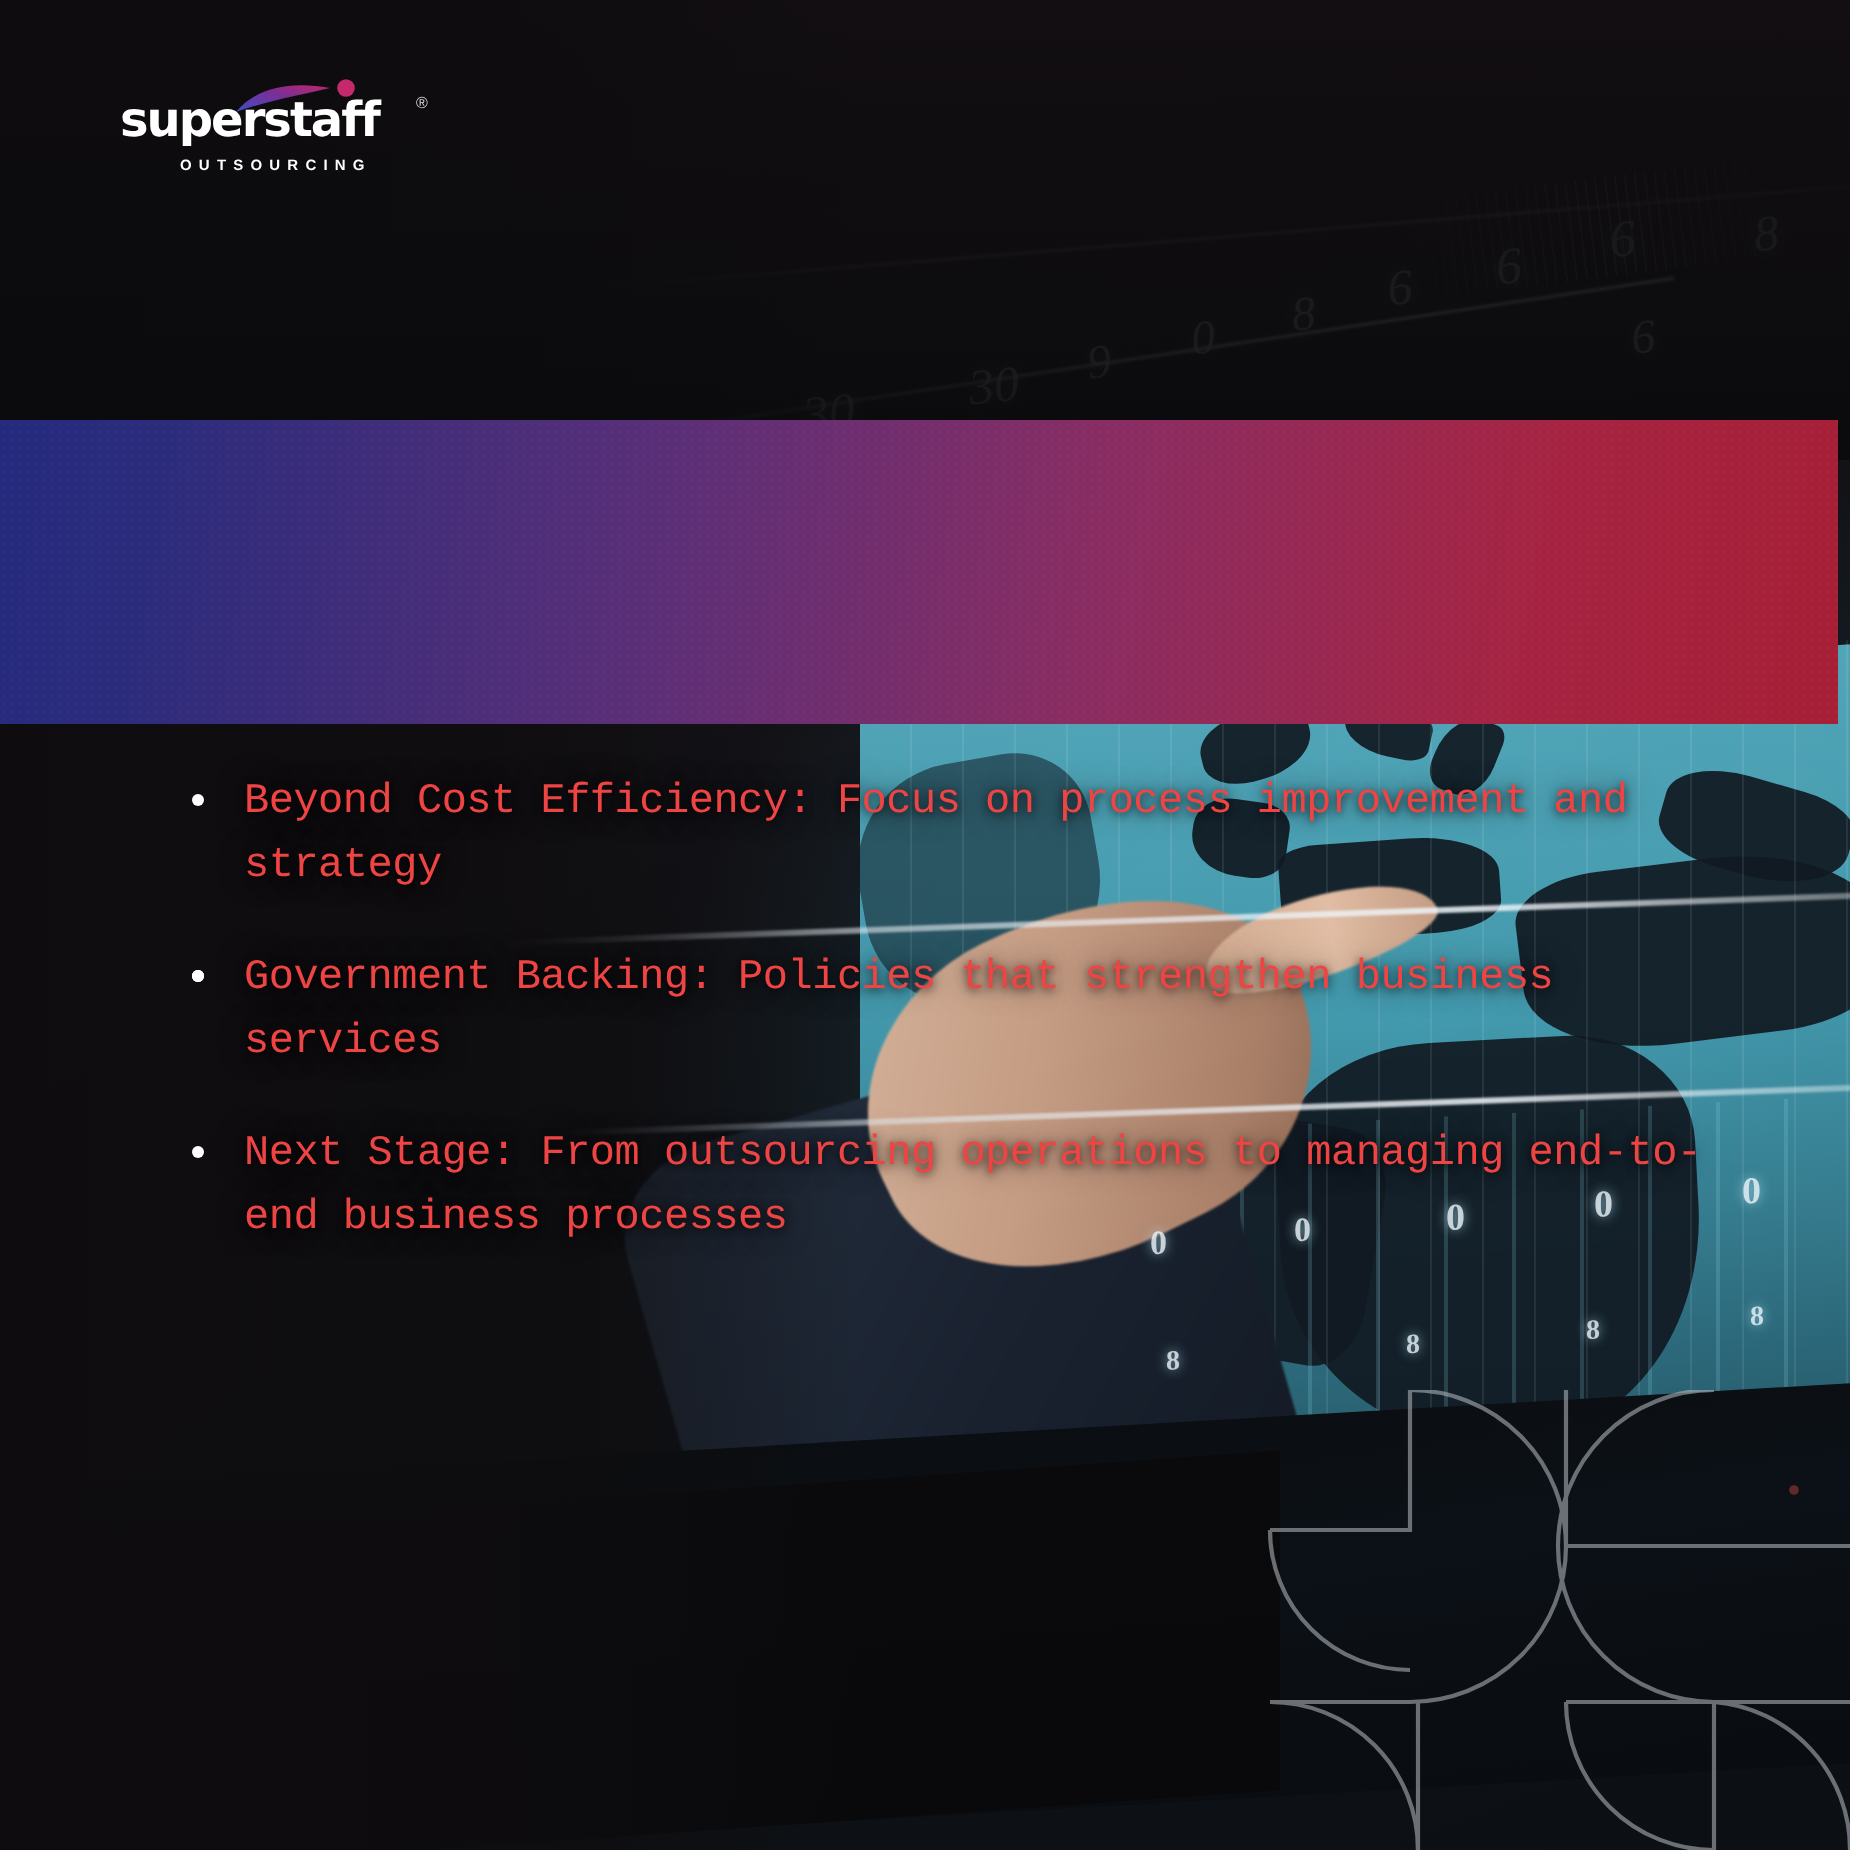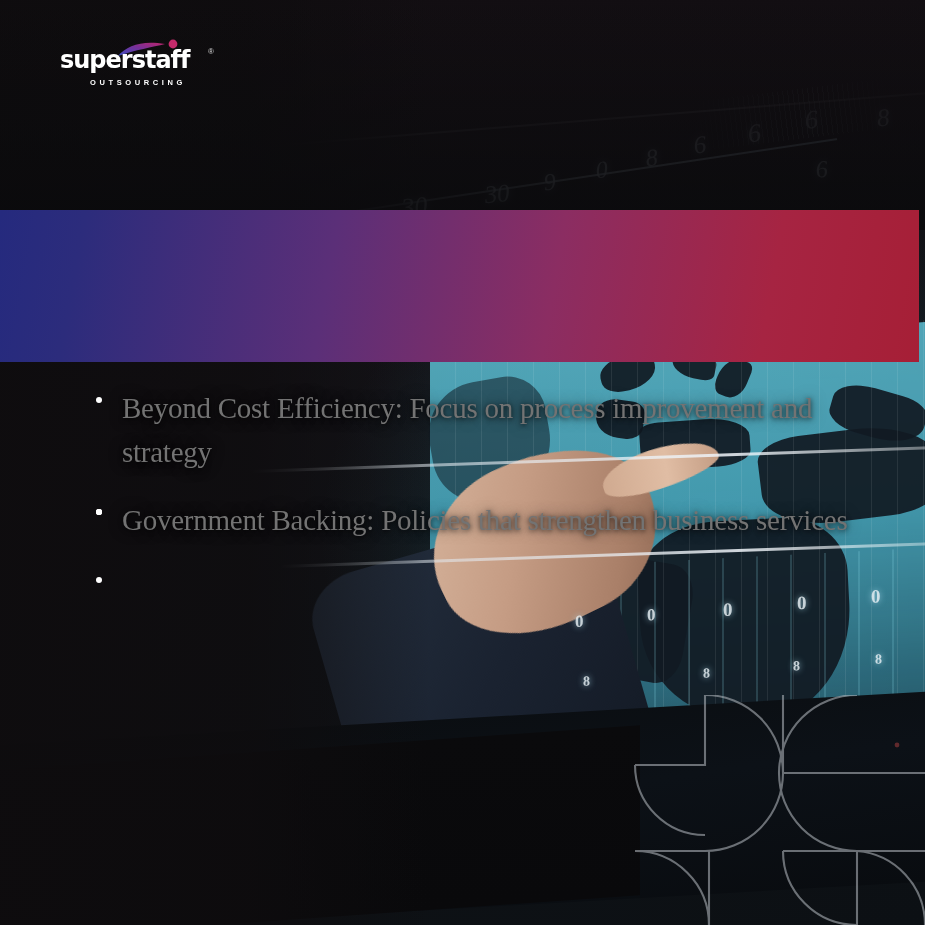--- a/index.html
+++ b/index.html
@@ -223,23 +223,23 @@
 
   
   #bullets {
     position:absolute; left:92px; top:386px; width:770px;
     z-index:5;
   }
   .bullet-row {
     position:relative;
     padding-left:30px;
     margin-bottom:24px;
-    color:#737373;
-    font-family:Liberation Serif, serif;
-    font-size:29px;
+    color:#ef4444;
+    font-family:Liberation Mono, monospace;
+    font-size:21px;
     line-height:1.52;
     text-shadow:0 1px 5px rgba(0,0,0,0.75), 0 0 14px rgba(0,0,0,0.55);
     letter-spacing:-0.25px;
   }
   .bullet-dot {
     position:absolute; left:4px; top:11px;
     width:6px; height:6px; border-radius:50%;
     background:#ffffff;
   }
 </style>
@@ -360,16 +360,17 @@
     </div>
     <div class="bullet-row">
       <span class="bullet-dot"></span>
     </div>
     <div class="bullet-row">
       <span class="bullet-dot"></span>
       <span>Government Backing: Policies that strengthen business services</span>
     </div>
     <div class="bullet-row">
       <span class="bullet-dot"></span>
+      <span>Next Stage: From outsourcing operations to managing end-to-end business processes</span>
     </div>
   </div>
 
 </div>
 
 </body></html>

